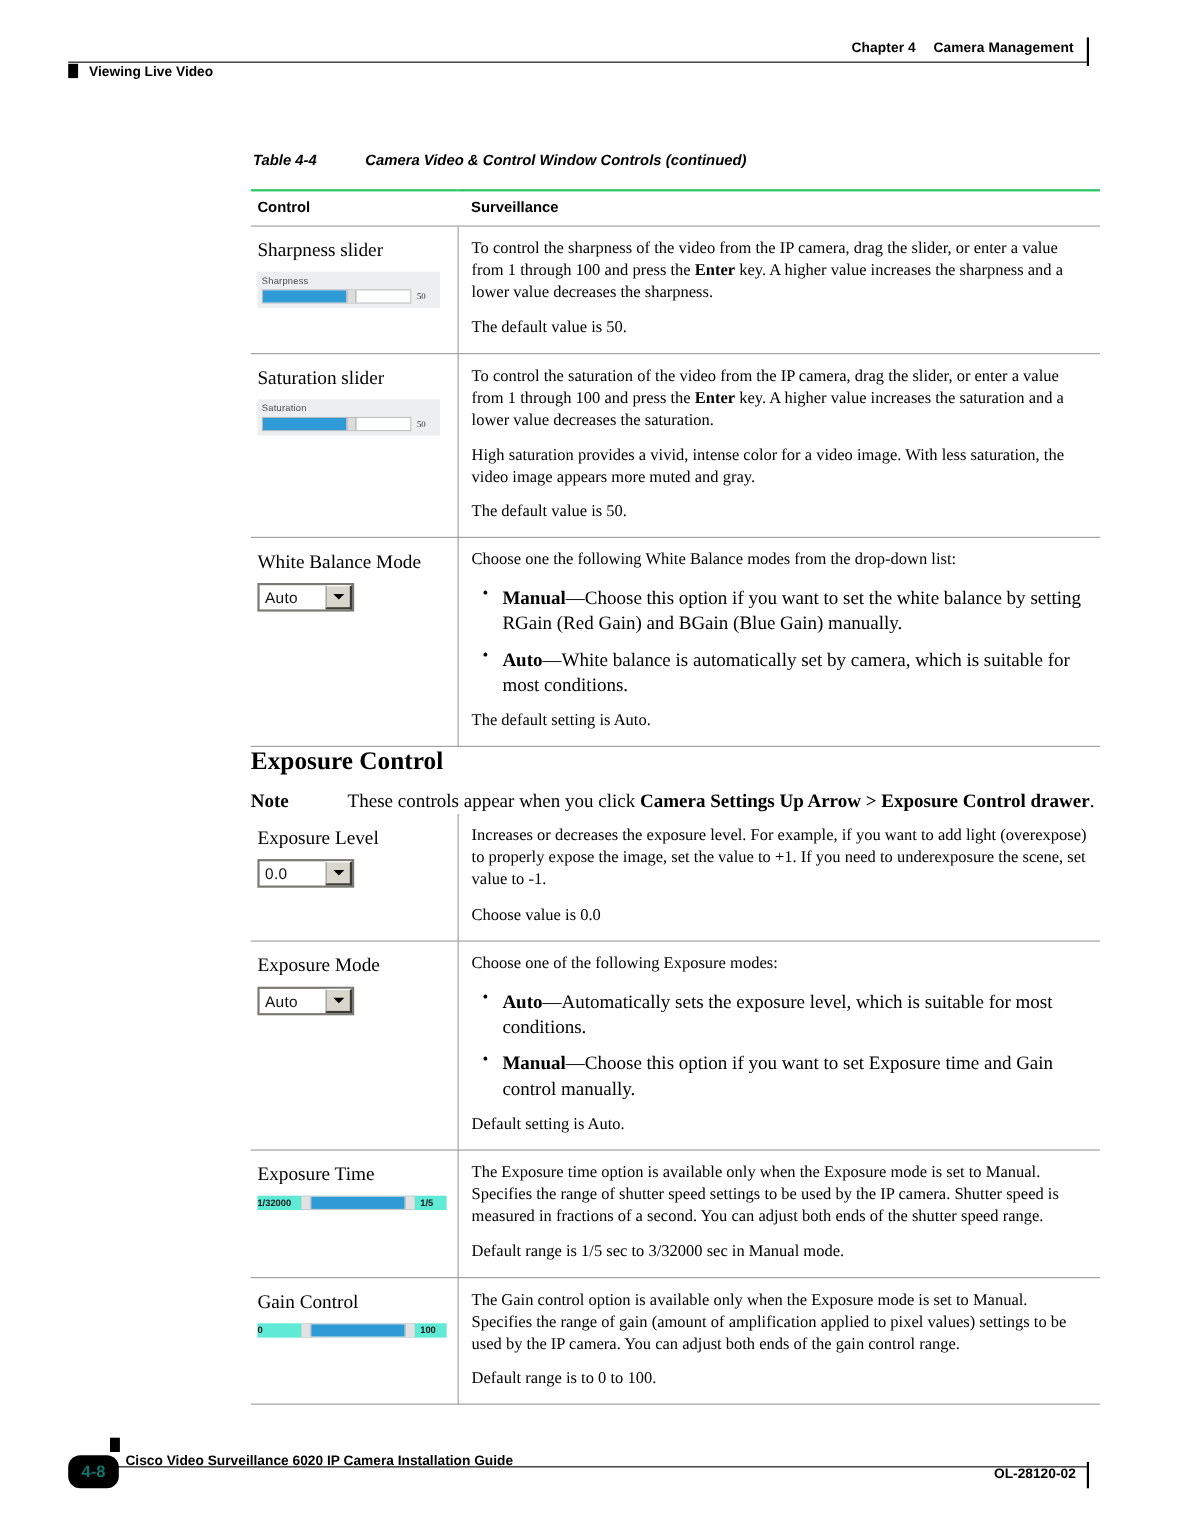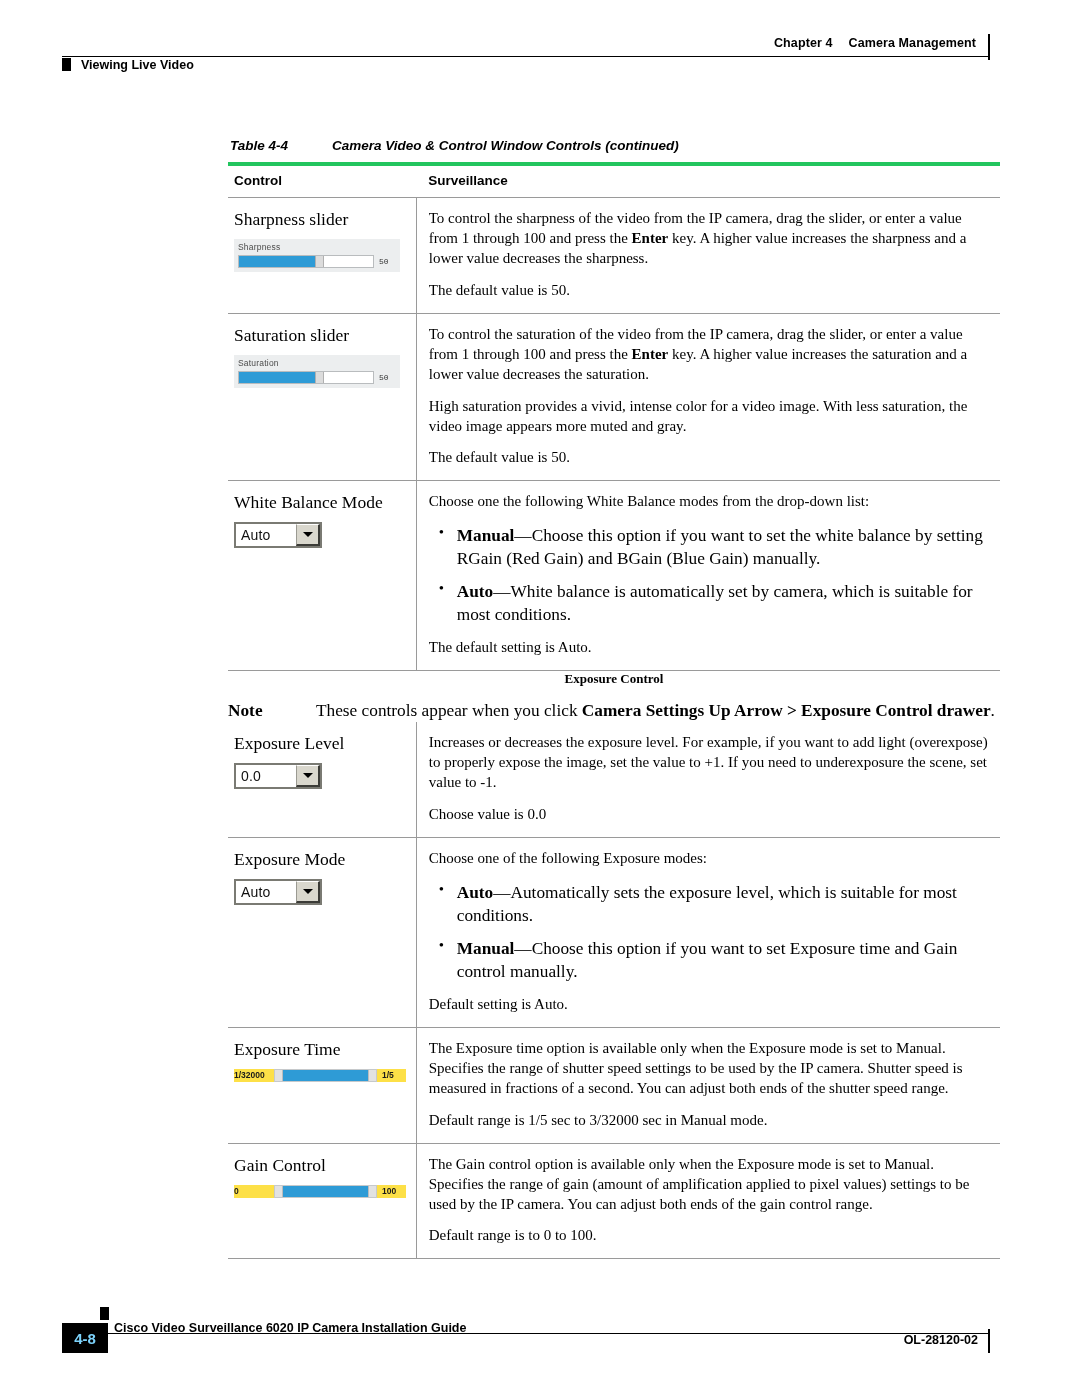--- a/index.html
+++ b/index.html
@@ -78,24 +78,24 @@
     font-style: italic;
     font-weight: bold;
     white-space: nowrap;
   }
   .table-caption .cap-num { margin-right: 44px; }
 
   
   .doc-table {
     position: absolute;
     left: 228px;
-    top: 162px;
+    top: 172px;
     width: 772px;
     border-collapse: collapse;
-    border-top: 4px solid #22c55e;
+    border-top: 2px solid #22c55e;
   }
   .doc-table td, .doc-table th {
     vertical-align: top;
     padding: 0;
     border: 0;
   }
   .col-control { width: 176px; }
   .col-desc    { width: 596px; }
 
   .hdr-row th {
@@ -158,24 +158,23 @@
     font-size: 15px;
   }
 
   
   .band-cell {
     border-bottom: 1px solid #9a9a9a;
     padding: 10px 8px 10px 6px;
   }
   .band-title {
     font-family: "Liberation Serif", serif;
-    font-size: 13px;
+    font-size: 23px;
     font-weight: bold;
     margin: 0 0 12px 0;
-    text-align: center;
   }
   .note-block {
     position: relative;
     padding-left: 88px;
     font-size: 17.3px;
     line-height: 1.33;
   }
   .note-label {
     position: absolute;
     left: 0;
@@ -222,33 +221,33 @@
   }
   .sp-handle {
     width: 9px;
     background: #dcdcdc;
     border-left: 1px solid #b0b0b0;
     border-right: 1px solid #b0b0b0;
     box-sizing: border-box;
     height: 100%;
   }
   .sp-value {
-    font-family: Liberation Mono, monospace;
+    font-family: Liberation Serif, serif;
     font-size: 8px;
     color: #333;
     margin-left: 5px;
     line-height: 1;
   }
 
   
   .range-panel {
     width: 172px;
     display: flex;
     align-items: center;
-    background: #fde047;
+    background: #5eead4;
   }
   .range-end {
     font-family: "Liberation Sans", sans-serif;
     font-size: 8.5px;
     font-weight: bold;
     color: #1a1a1a;
     line-height: 1;
     white-space: nowrap;
   }
   .range-end.left  { width: 40px; overflow: hidden; }
@@ -350,29 +349,30 @@
     top: 28px;
     border-top: 1px solid #000;
   }
   .footer-pagebox {
     position: absolute;
     left: 0px;
     top: 18px;
     min-width: 46px;
     height: 30px;
     background: #000;
-    color: #7dd3fc;
+    color: #0f766e;
     font-family: "Liberation Sans", sans-serif;
     font-size: 15px;
     font-weight: bold;
     display: flex;
     align-items: center;
     justify-content: center;
     padding: 0 8px;
     box-sizing: border-box;
+    border-radius: 11px;
   }
   .footer-doc {
     position: absolute;
     right: 20px;
     top: 28px;
     font-family: "Liberation Sans", sans-serif;
     font-size: 12.5px;
     font-weight: bold;
     white-space: nowrap;
   }

